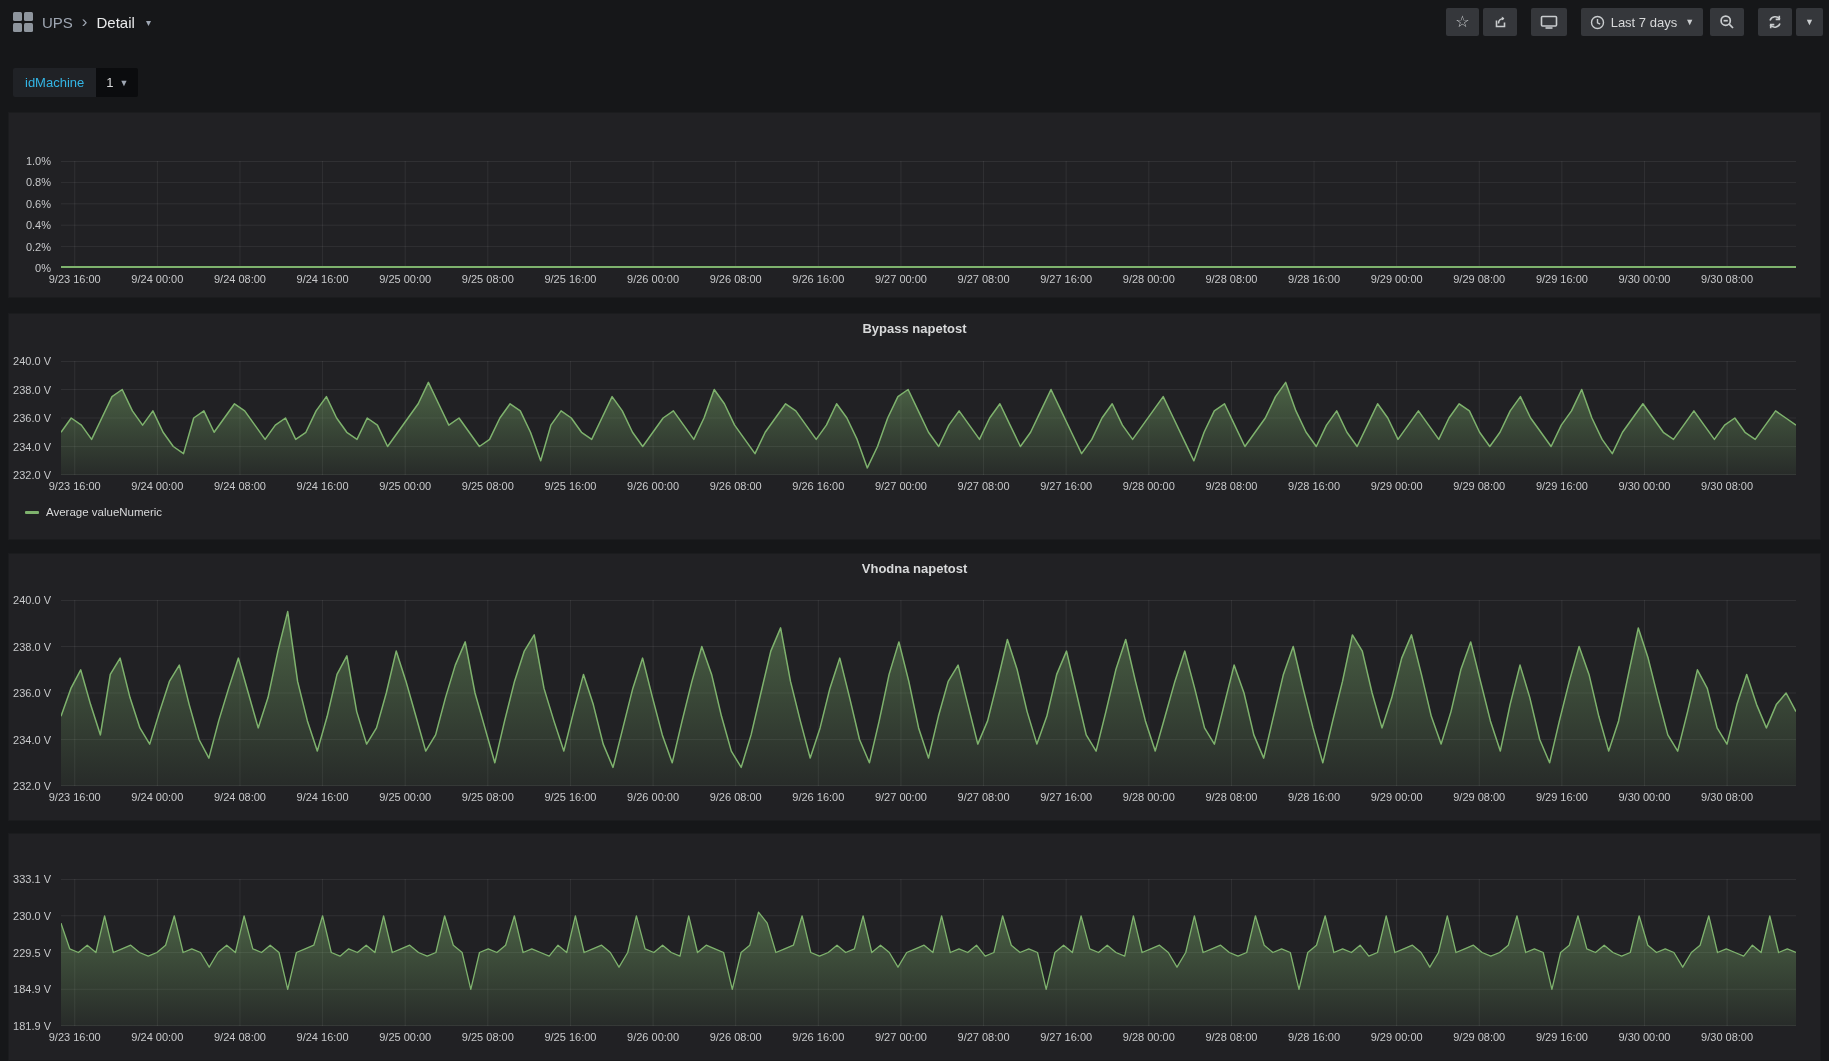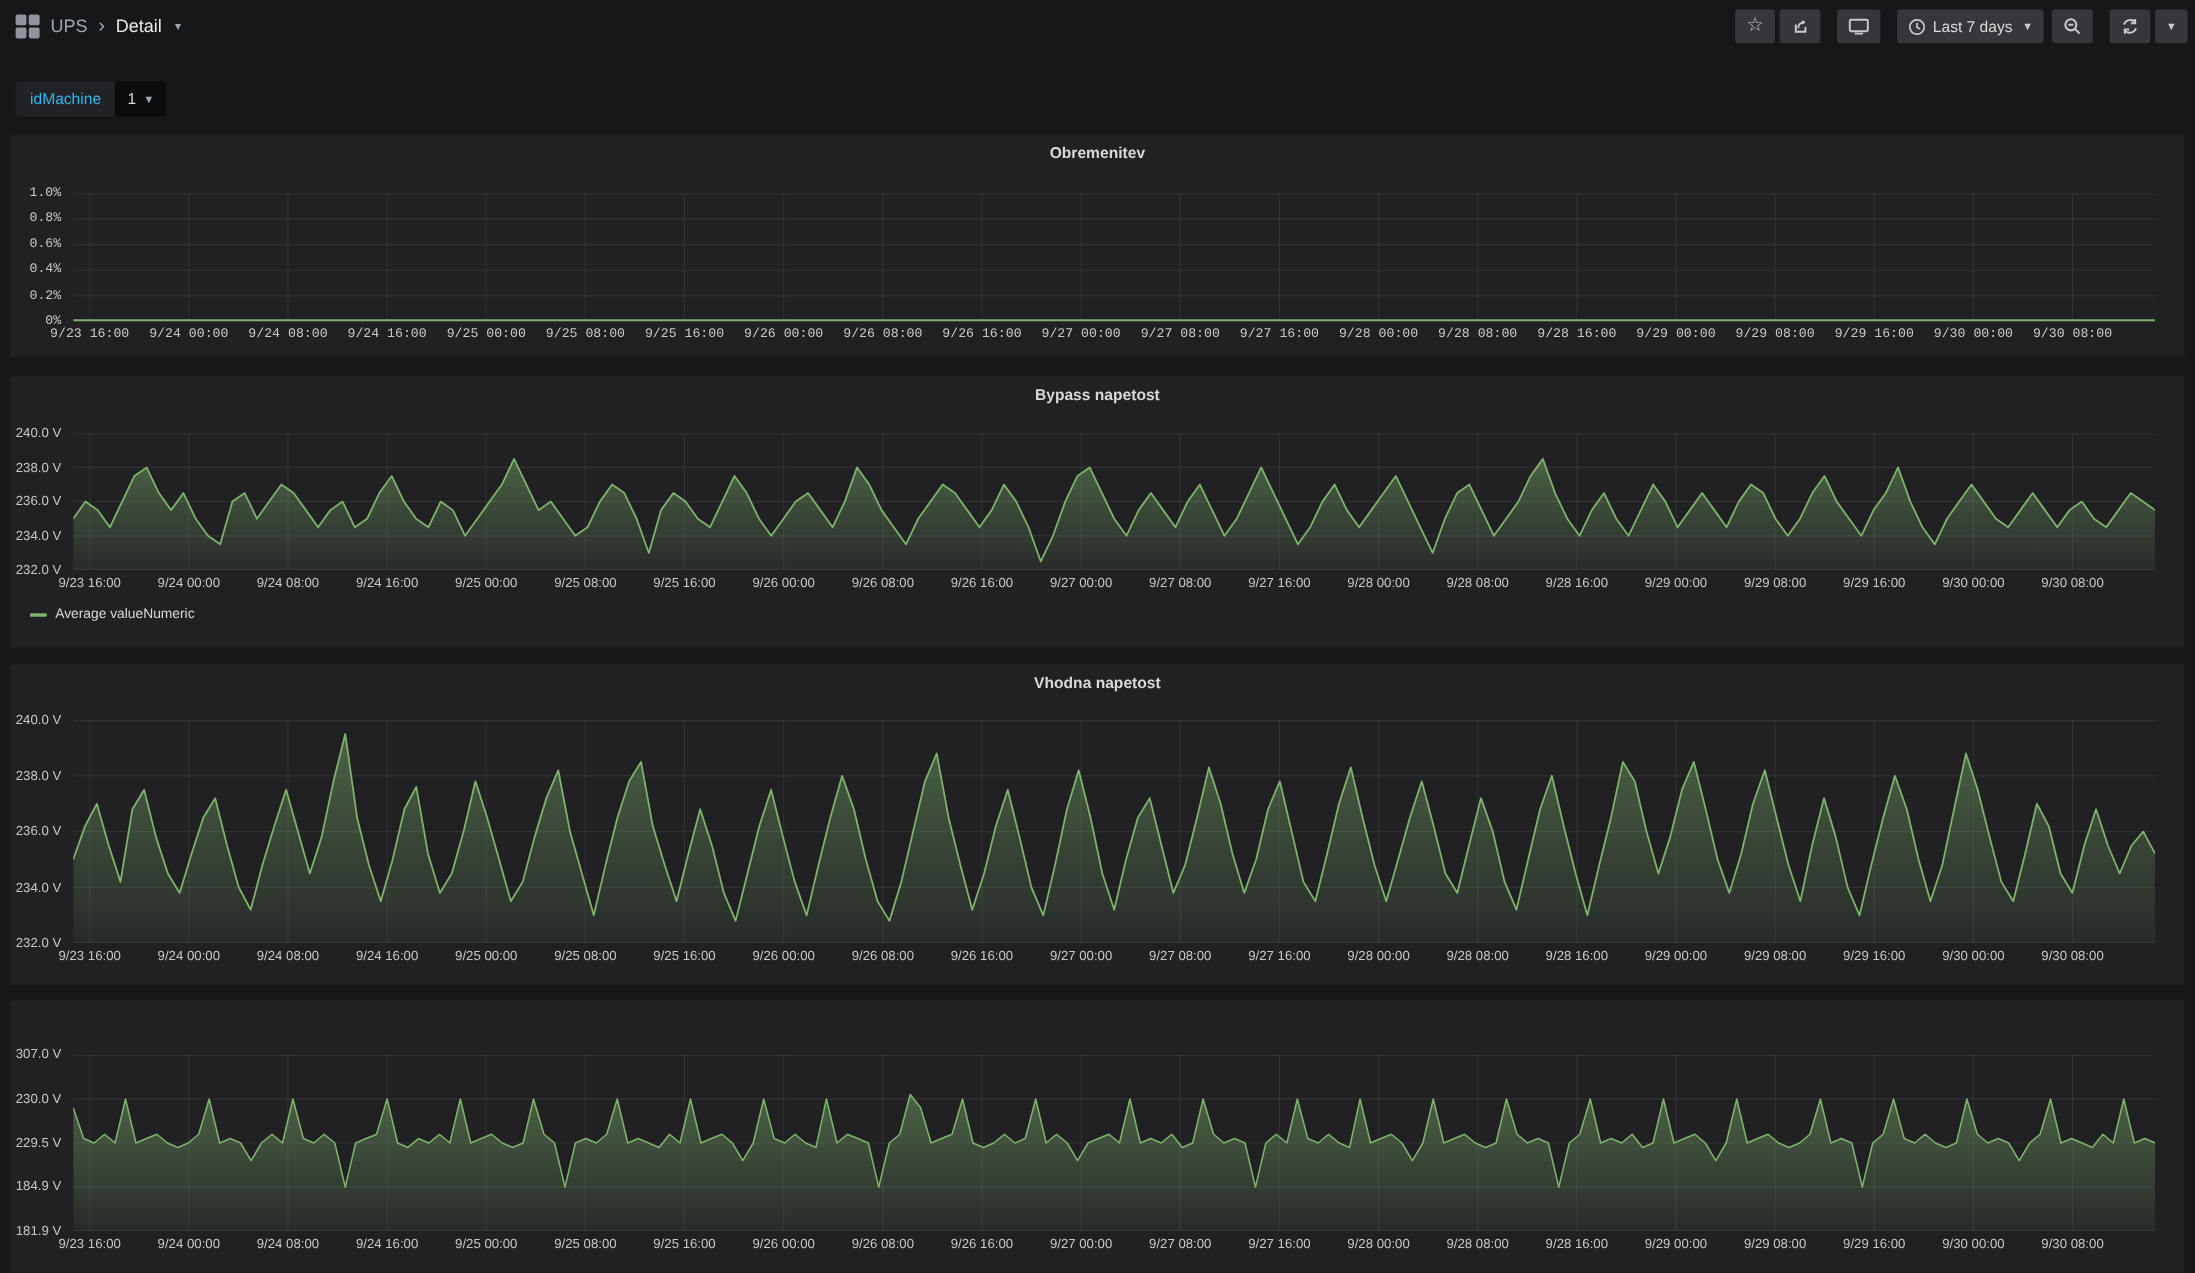--- a/index.html
+++ b/index.html
@@ -28,21 +28,21 @@
   .var-value{background:#0b0c0e;color:#d8d9da;font-size:13px;display:flex;align-items:center;gap:6px;padding:0 10px;border-radius:0 2px 2px 0;cursor:pointer;}
   .var-value .caret{font-size:9px;color:#9fa7b3;}
   
   .panel{position:relative;margin:0 8px;background:#212124;border:1px solid #1b1c1e;box-sizing:border-box;}
   .panel-title{position:absolute;top:7px;left:0;right:0;text-align:center;color:#d8d9da;font-size:13px;font-weight:600;cursor:pointer;}
   .p0{margin-top:15px;height:186px;}
   .p1{margin-top:15px;height:227px;}
   .p2{margin-top:13px;height:268px;}
   .p3{margin-top:12px;height:228px;}
   .plot-region{position:absolute;left:0;right:0;}
-  .p0 .plot-region{top:48px;height:107px;font-family:Liberation Mono, monospace;}
+  .p0 .plot-region{top:48px;height:107px;}
   .p1 .plot-region{top:47px;height:114px;}
   .p2 .plot-region{top:46px;height:186px;}
   .p3 .plot-region{top:45px;height:147px;}
   .plot-area{position:absolute;left:52px;right:24px;top:0;bottom:0;}
   .y-labels{position:absolute;left:0;width:44px;top:0;height:100%;}
   .y-labels span{position:absolute;right:2px;font-size:11px;color:#c7c8ca;white-space:nowrap;}
   .x-labels{position:absolute;left:52px;right:24px;top:100%;margin-top:5px;height:14px;}
   .x-labels span{position:absolute;transform:translateX(-50%);font-size:11px;color:#c7c8ca;white-space:nowrap;}
   .legend{position:absolute;top:192px;left:16px;display:flex;align-items:center;gap:7px;}
   .legend .swatch{width:14px;height:3px;background:#7eb26d;border-radius:1px;}
@@ -112,21 +112,20 @@
 
 <div class="submenu">
   <div class="var-label">idMachine</div>
   <div class="var-value">
     <span>1</span>
     <span class="caret">▼</span>
   </div>
 </div>
 
 <div class="panel p0">
-  <div class="panel-title">Obremenitev</div>
   <div class="plot-region">
     <div class="y-labels">
         <span style="top: -6px;">1.0%</span>
         <span style="top: 15.4px;">0.8%</span>
         <span style="top: 36.8px;">0.6%</span>
         <span style="top: 58.2px;">0.4%</span>
         <span style="top: 79.6px;">0.2%</span>
         <span style="top: 101px;">0%</span>
       </div>
     <div class="plot-area"><svg width="1735" height="107">
@@ -335,21 +334,21 @@
         <span style="left: 86.506%;">9/29 16:00</span>
         <span style="left: 91.2679%;">9/30 00:00</span>
         <span style="left: 96.0298%;">9/30 08:00</span>
       </div>
   </div>
 </div>
 
 <div class="panel p3">
   <div class="plot-region">
     <div class="y-labels">
-        <span style="top: -6px;">307.0 V</span>
+        <span style="top: -6px;">333.1 V</span>
         <span style="top: 30.75px;">230.0 V</span>
         <span style="top: 67.5px;">229.5 V</span>
         <span style="top: 104.25px;">184.9 V</span>
         <span style="top: 141px;">181.9 V</span>
       </div>
     <div class="plot-area"><svg width="1735" height="147">
           <defs>
             <linearGradient id="g3" x1="0" y1="0" x2="0" y2="1">
               <stop offset="0" stop-color="#7eb26d" stop-opacity="0.45"></stop>
               <stop offset="1" stop-color="#7eb26d" stop-opacity="0.07"></stop>

